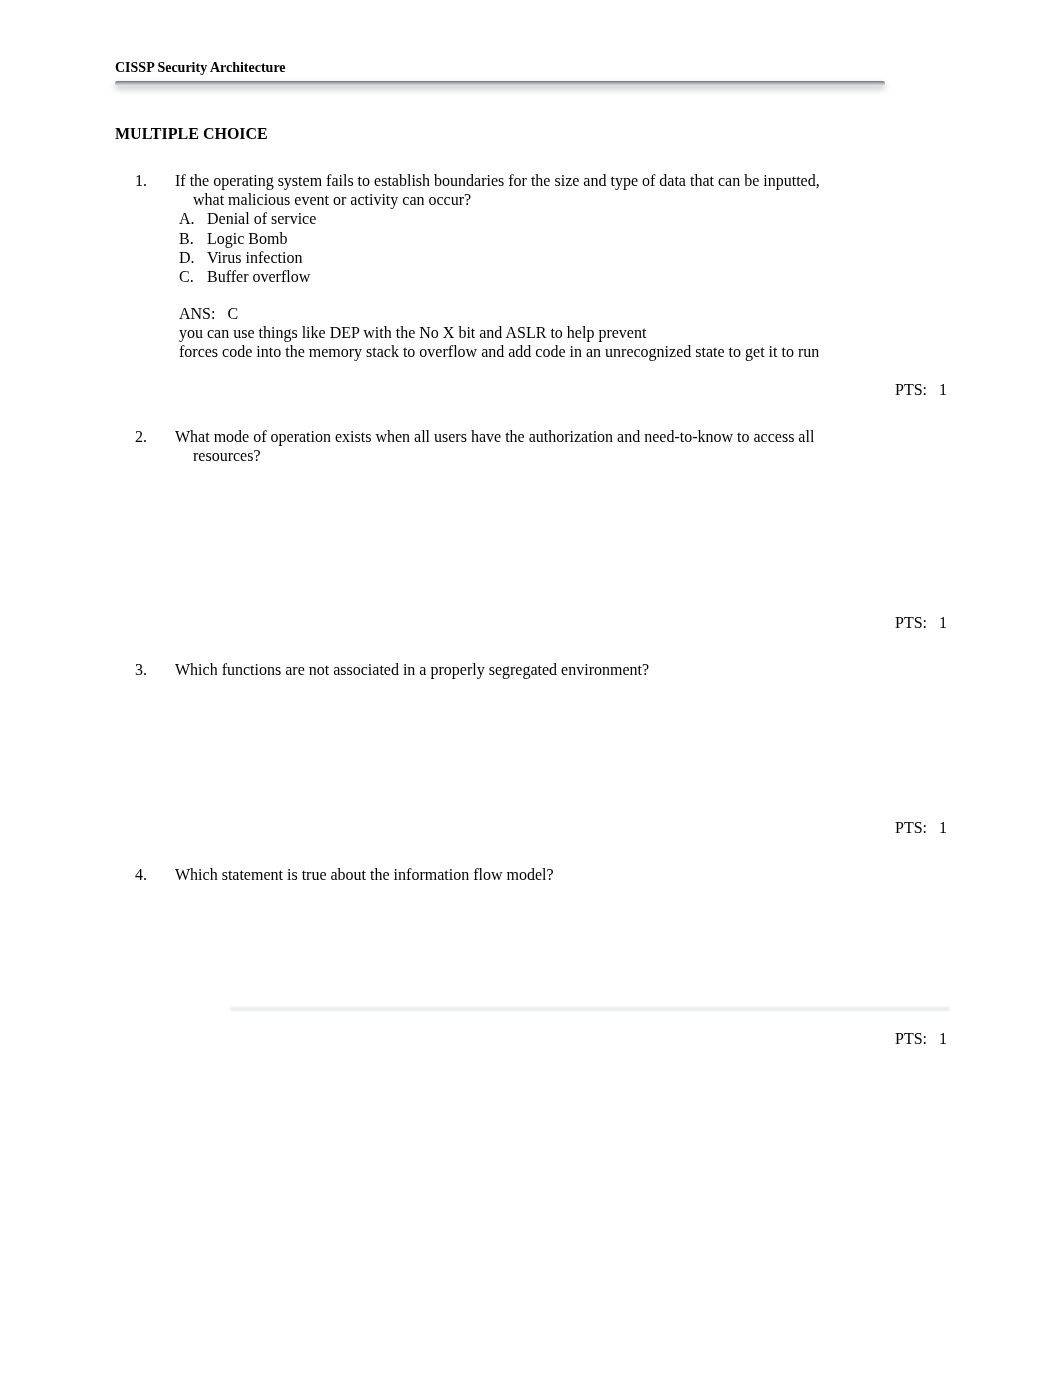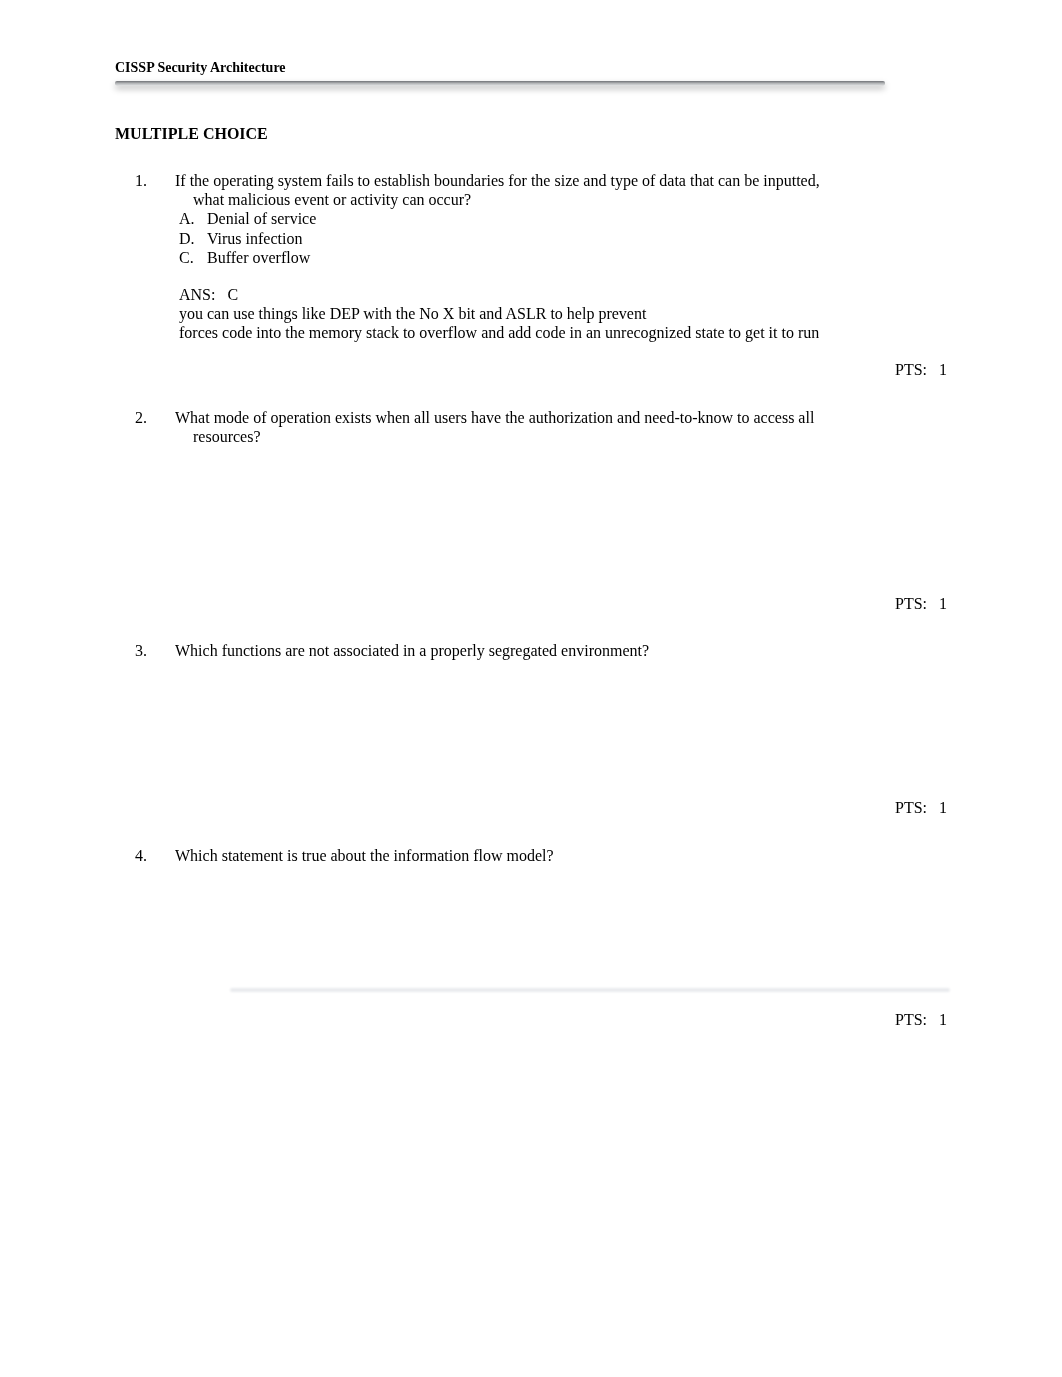--- a/index.html
+++ b/index.html
@@ -115,20 +115,23 @@
     <div class="q-text">
       <div class="q-stem">
         <span>If the operating system fails to establish boundaries for the size and type of data that can be inputted,</span><br>
         <span class="indent-line">what malicious event or activity can occur?</span>
       </div>
       <ul class="options">
         <li>
           <span class="opt-letter">A.</span><span>Denial of service</span>
         </li>
         <li>
+          <span class="opt-letter">B.</span><span>Logic Bomb</span>
+        </li>
+        <li>
           <span class="opt-letter">D.</span><span>Virus infection</span>
         </li>
         <li>
           <span class="opt-letter">C.</span><span>Buffer overflow</span>
         </li>
       </ul>
       <div class="answer-block">
         <div class="answer-line"><span>ANS:</span>   <span>C</span></div>
         <div class="explain">you can use things like DEP with the No X bit and ASLR to help prevent</div>
         <div class="explain">forces code into the memory stack to overflow and add code in an unrecognized state to get it to run</div>

